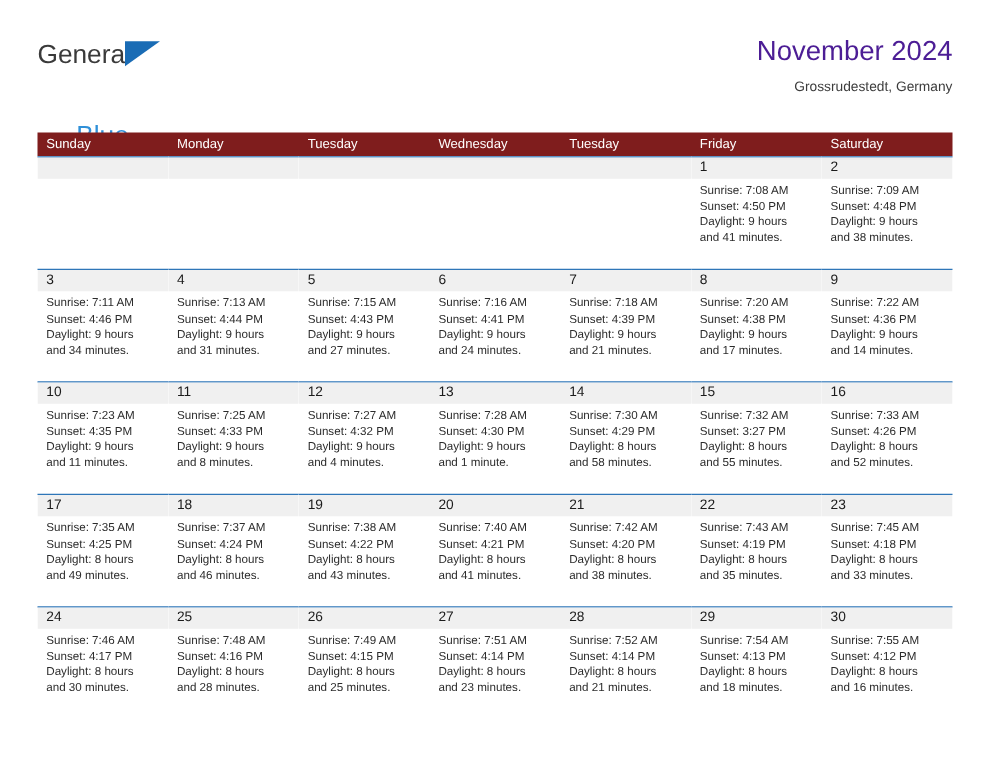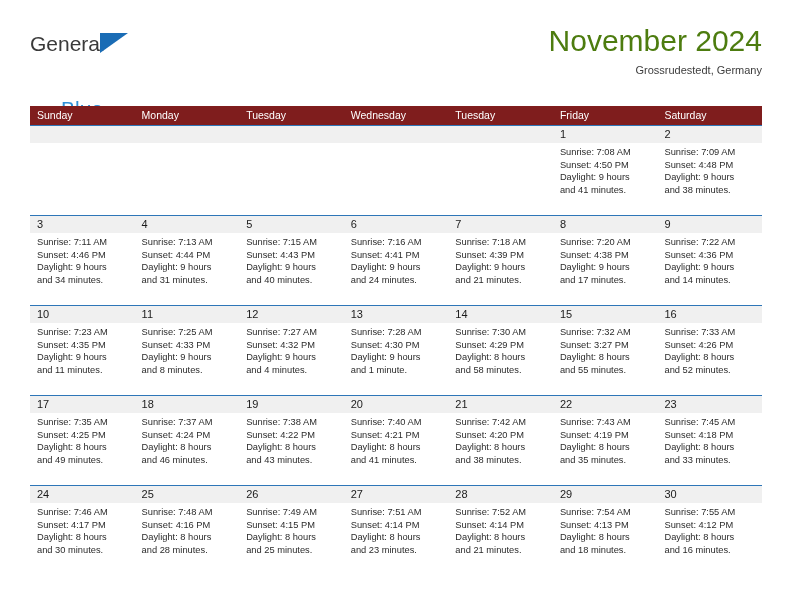--- a/index.html
+++ b/index.html
@@ -65,22 +65,22 @@
     white-space: nowrap;
     margin-top: 44px;
   }
   .title-block {
     position: absolute;
     right: 0px;
     top: 0px;
     text-align: right;
   }
   .cal-title {
-    font-size: 30px;
-    color: #4d7c0f;
+    font-size: 22px;
+    color: #4c1d95;
     line-height: 34px;
     white-space: nowrap;
   }
   .cal-subtitle {
     font-size: 11px;
     color: #3c3c3c;
     line-height: 20px;
     margin-top: 2px;
     white-space: nowrap;
   }
@@ -228,21 +228,21 @@
           <div>Daylight: 9 hours</div>
           <div>and 31 minutes.</div>
         </div>
       </div>
       <div class="cell">
         <span class="daynum">5</span>
         <div class="info">
           <div>Sunrise: 7:15 AM</div>
           <div>Sunset: 4:43 PM</div>
           <div>Daylight: 9 hours</div>
-          <div>and 40 minutes.</div>
+          <div>and 27 minutes.</div>
         </div>
       </div>
       <div class="cell">
         <span class="daynum">6</span>
         <div class="info">
           <div>Sunrise: 7:16 AM</div>
           <div>Sunset: 4:41 PM</div>
           <div>Daylight: 9 hours</div>
           <div>and 24 minutes.</div>
         </div>

